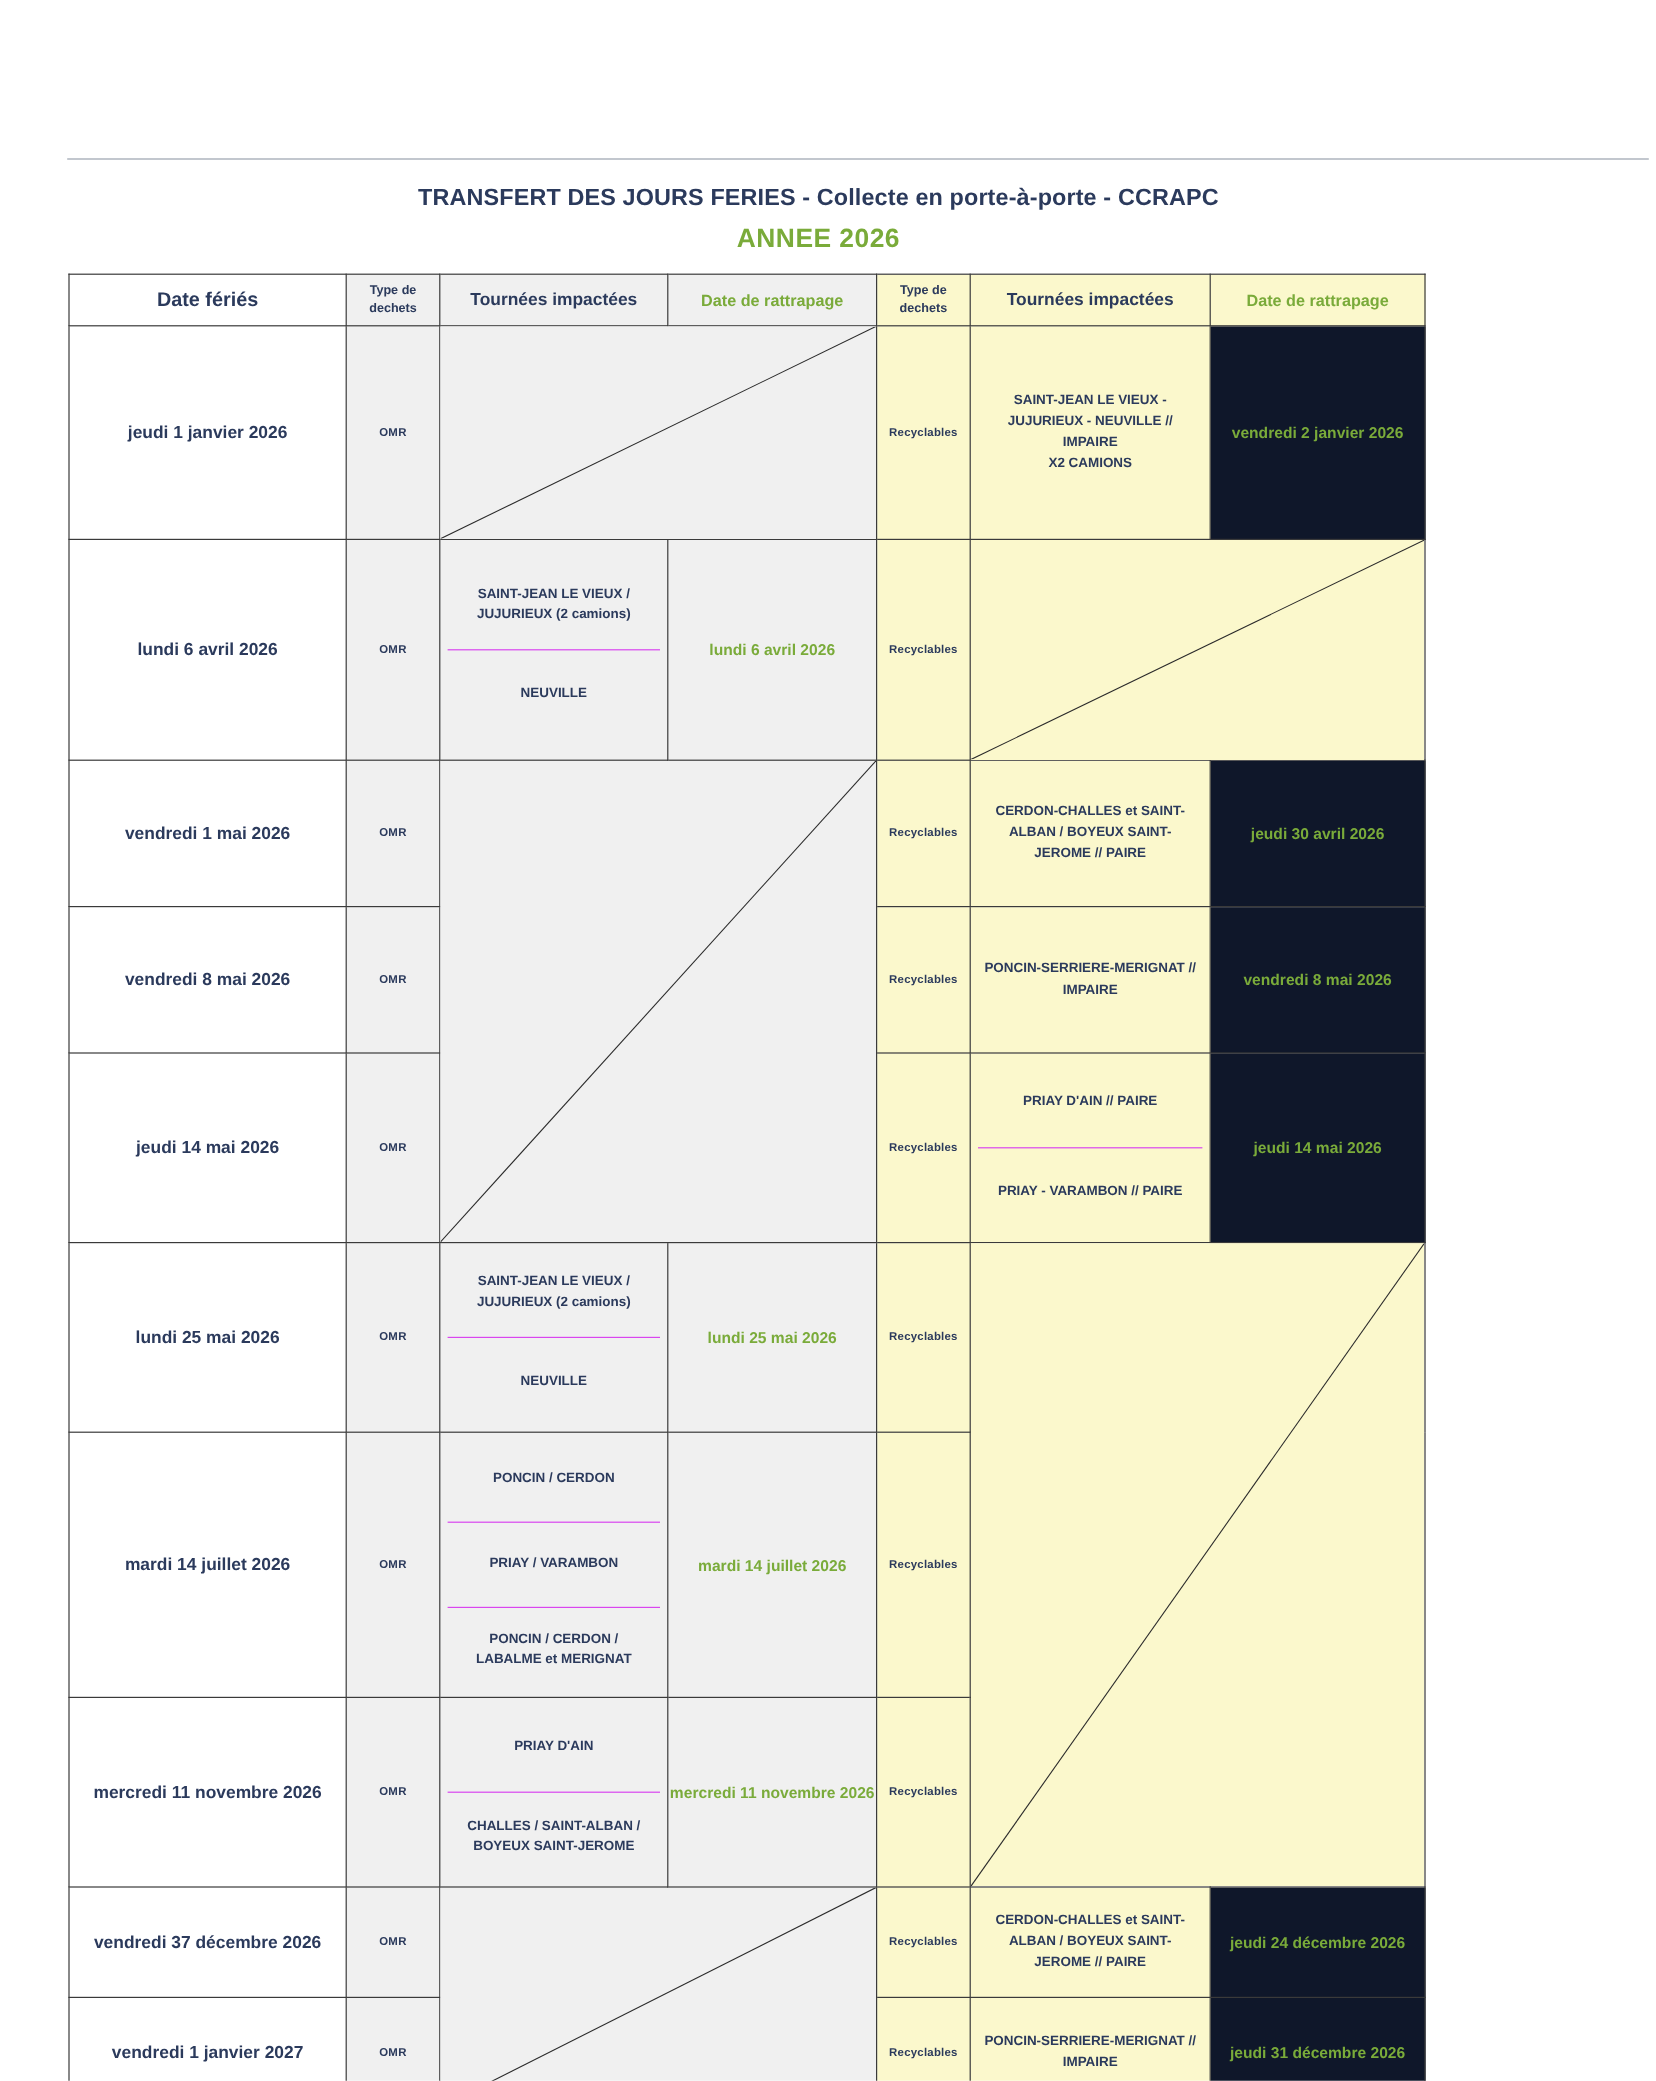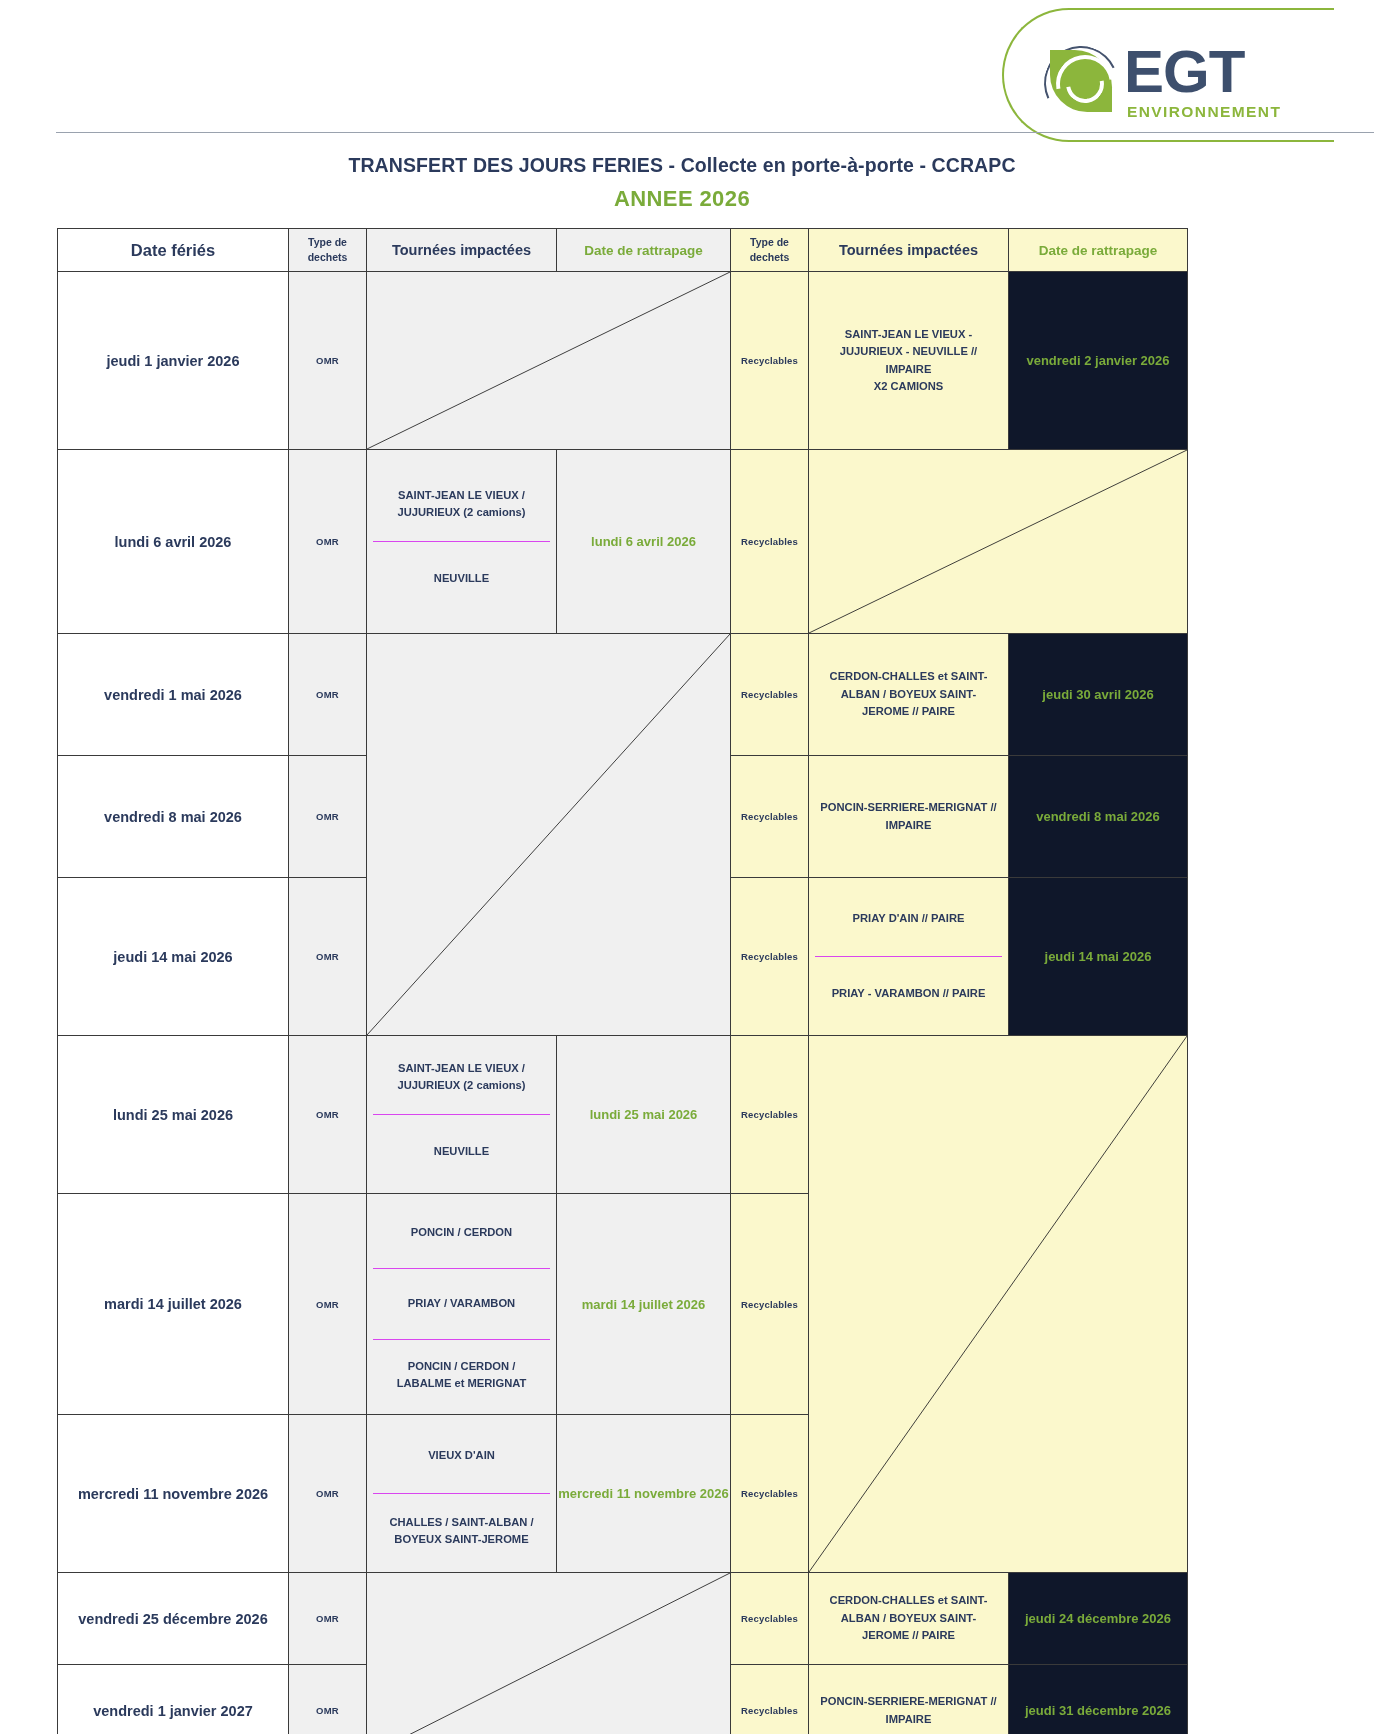--- a/index.html
+++ b/index.html
@@ -150,35 +150,20 @@
   }
   .sub tr:last-child td{border-bottom:none;}
   .sub-h2 td{height:62px;}
   .sub-h3 td{height:58px;}
 </style>
 </head>
 <body>
 
 <div class="page">
 
-  <div class="logo-wrap">
-    <div class="logo-arc"></div>
-    <div class="logo-inner">
-      <span class="leafmark">
-        <span class="swoosh"></span>
-        <span class="leaf"></span>
-        <span class="leaf-arrow"></span>
-        <span class="leaf-arrow2"></span>
-      </span>
-      <span class="egt-text">
-        <span class="egt-main">EGT</span>
-        <span class="egt-sub">ENVIRONNEMENT</span>
-      </span>
-    </div>
-  </div>
 
   <div class="hrule"></div>
 
   <div class="title-block">
     <div class="title-main">TRANSFERT DES JOURS FERIES - Collecte en porte-à-porte - CCRAPC</div>
     <div class="title-year">ANNEE 2026</div>
   </div>
 
   <table class="tbl">
     <colgroup>
@@ -324,33 +309,33 @@
           <td class="date">mardi 14 juillet 2026</td>
           <td class="type-y">Recyclables</td>
         </tr>
         <tr style="height: 112px;">
           <td class="jour">mercredi 11 novembre 2026</td>
           <td class="type">OMR</td>
           <td class="tour">
             <table class="sub sub-h2">
               <tbody>
                 <tr>
-                  <td>VIEUX D'AIN</td>
+                  <td>PRIAY D'AIN</td>
                 </tr>
                 <tr>
                   <td>CHALLES / SAINT-ALBAN / BOYEUX SAINT-JEROME</td>
                 </tr>
               </tbody>
             </table>
           </td>
           <td class="date">mercredi 11 novembre 2026</td>
           <td class="type-y">Recyclables</td>
         </tr>
         <tr style="height: 92px;">
-          <td class="jour">vendredi 25 décembre 2026</td>
+          <td class="jour">vendredi 37 décembre 2026</td>
           <td class="type">OMR</td>
           <td class="blank slash" colspan="2" rowspan="2">
             <svg viewBox="0 0 100 100" preserveAspectRatio="none">
               <line x1="0" y1="100" x2="100" y2="0" stroke="#2a2a2a" stroke-width="0.9" vector-effect="non-scaling-stroke"></line>
             </svg>
           </td>
           <td class="type-y">Recyclables</td>
           <td class="tour-y">CERDON-CHALLES et SAINT-<br>ALBAN / BOYEUX SAINT-<br>JEROME // PAIRE</td>
           <td class="date-y">jeudi 24 décembre 2026</td>
         </tr>

